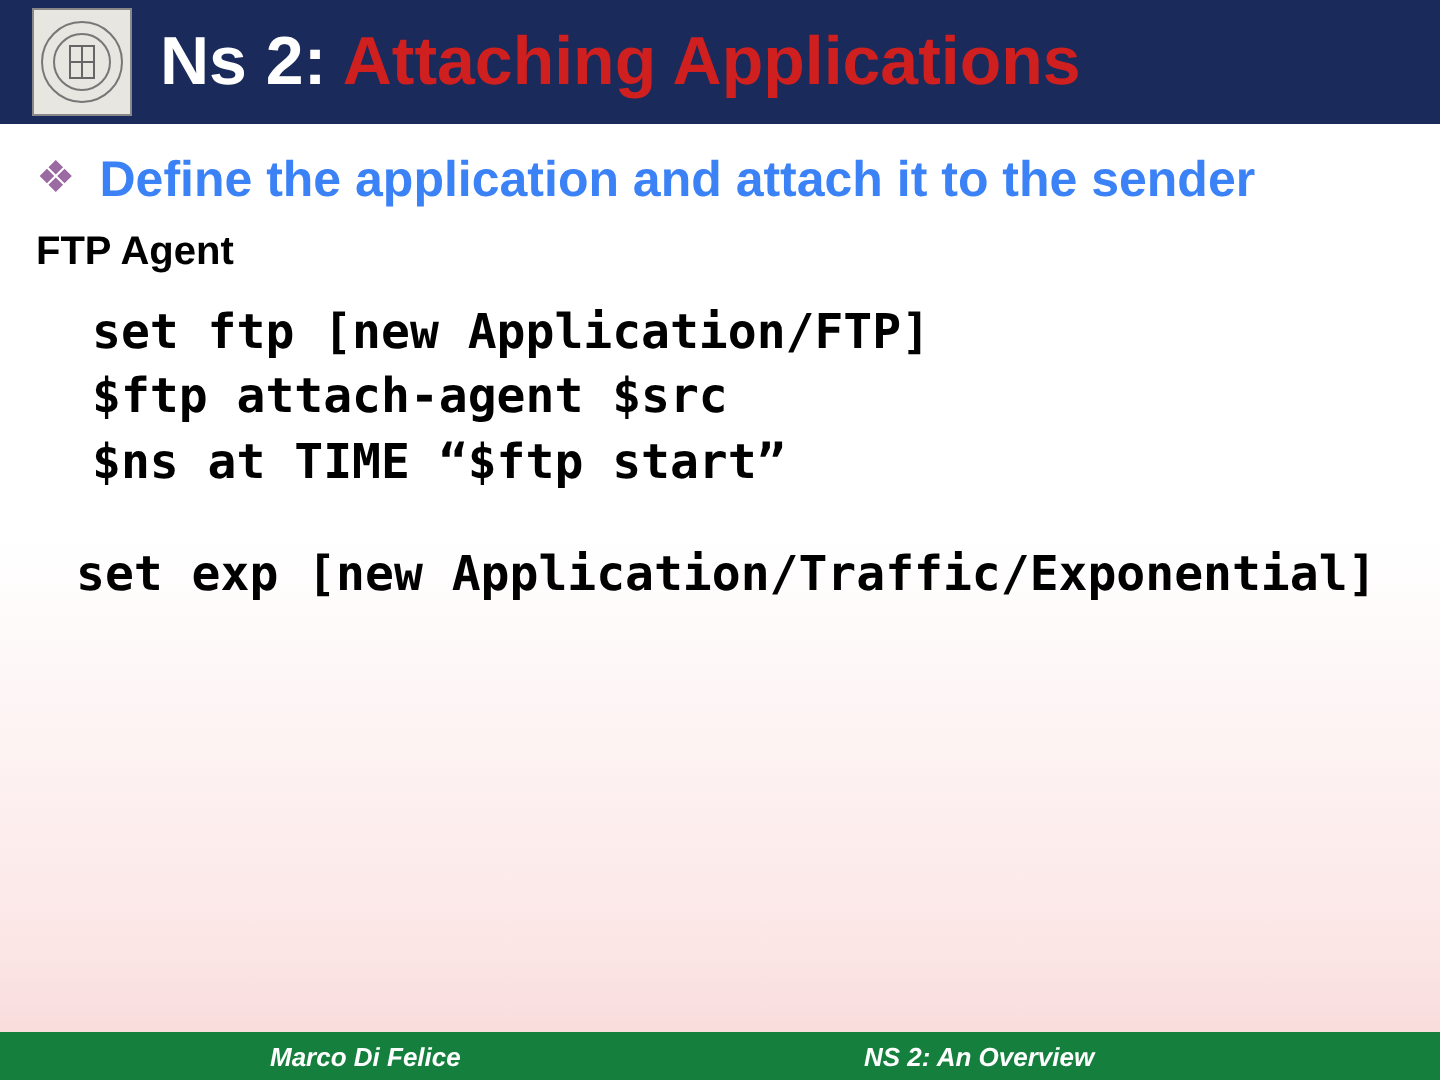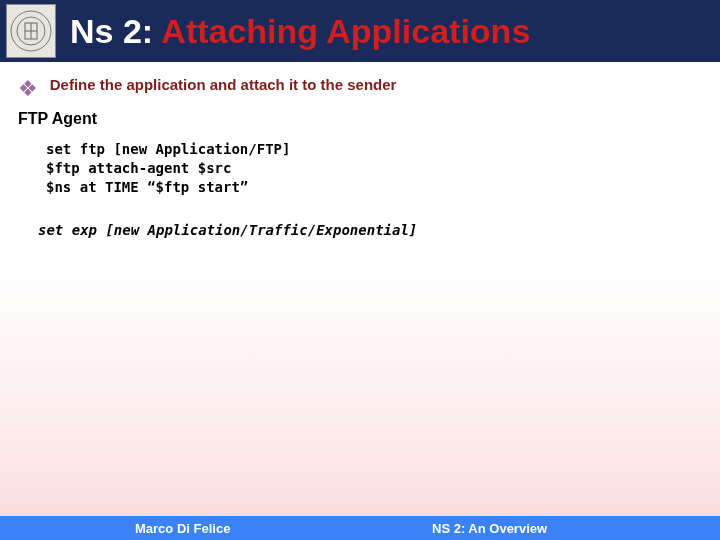--- a/index.html
+++ b/index.html
@@ -9,21 +9,21 @@
     font-family: Arial, Helvetica, sans-serif;
     background: linear-gradient(to bottom, #ffffff 0%, #ffffff 50%, #fce8e8 85%, #f8d8d8 100%);
     overflow: hidden;
     position: relative;
   }
   .header {
     background: #1a2a5a;
     height: 62px;
     display: flex;
     align-items: center;
-    padding-left: 6px;
+    padding-left: 16px;
   }
   .seal {
     width: 50px;
     height: 54px;
     background: #e8e6e0;
     border: 1px solid #888;
     display: flex;
     align-items: center;
     justify-content: center;
     position: relative;
@@ -48,60 +48,60 @@
     margin-bottom: 10px;
   }
   .diamond {
     color: #9a6aa0;
     font-size: 22px;
     line-height: 1;
     margin-right: 12px;
     margin-top: 2px;
   }
   .bullet-text {
-    color: #7f1d1d;
+    color: #3b82f6;
     font-weight: bold;
-    font-size: 15px;
+    font-size: 25px;
     font-family: Arial, sans-serif;
   }
   .section-label {
     font-weight: bold;
-    font-size: 16px;
+    font-size: 20px;
     color: #000;
     margin-top: 6px;
     margin-bottom: 12px;
     font-family: Arial, sans-serif;
   }
   .code-block {
     font-family: "Lucida Console", Monaco, monospace;
-    font-size: 14px;
+    font-size: 24px;
     font-weight: bold;
     color: #000;
     margin-left: 28px;
     margin-bottom: 24px;
     line-height: 1.35;
     white-space: pre;
   }
   .code-block-small {
     margin-left: 20px;
     margin-bottom: 22px;
-    font-style: italic;
   }
   .footer {
     position: absolute;
     bottom: 0;
     left: 0;
     right: 0;
     height: 24px;
-    background: #3b82f6;
+    background: #15803d;
     color: #fff;
     font-size: 13px;
     font-weight: bold;
     display: flex;
     align-items: center;
+    font-style: italic;
   }
   .footer-left {
     position: absolute;
     left: 135px;
   }
   .footer-right {
     position: absolute;
     left: 432px;
   }
 </style>

